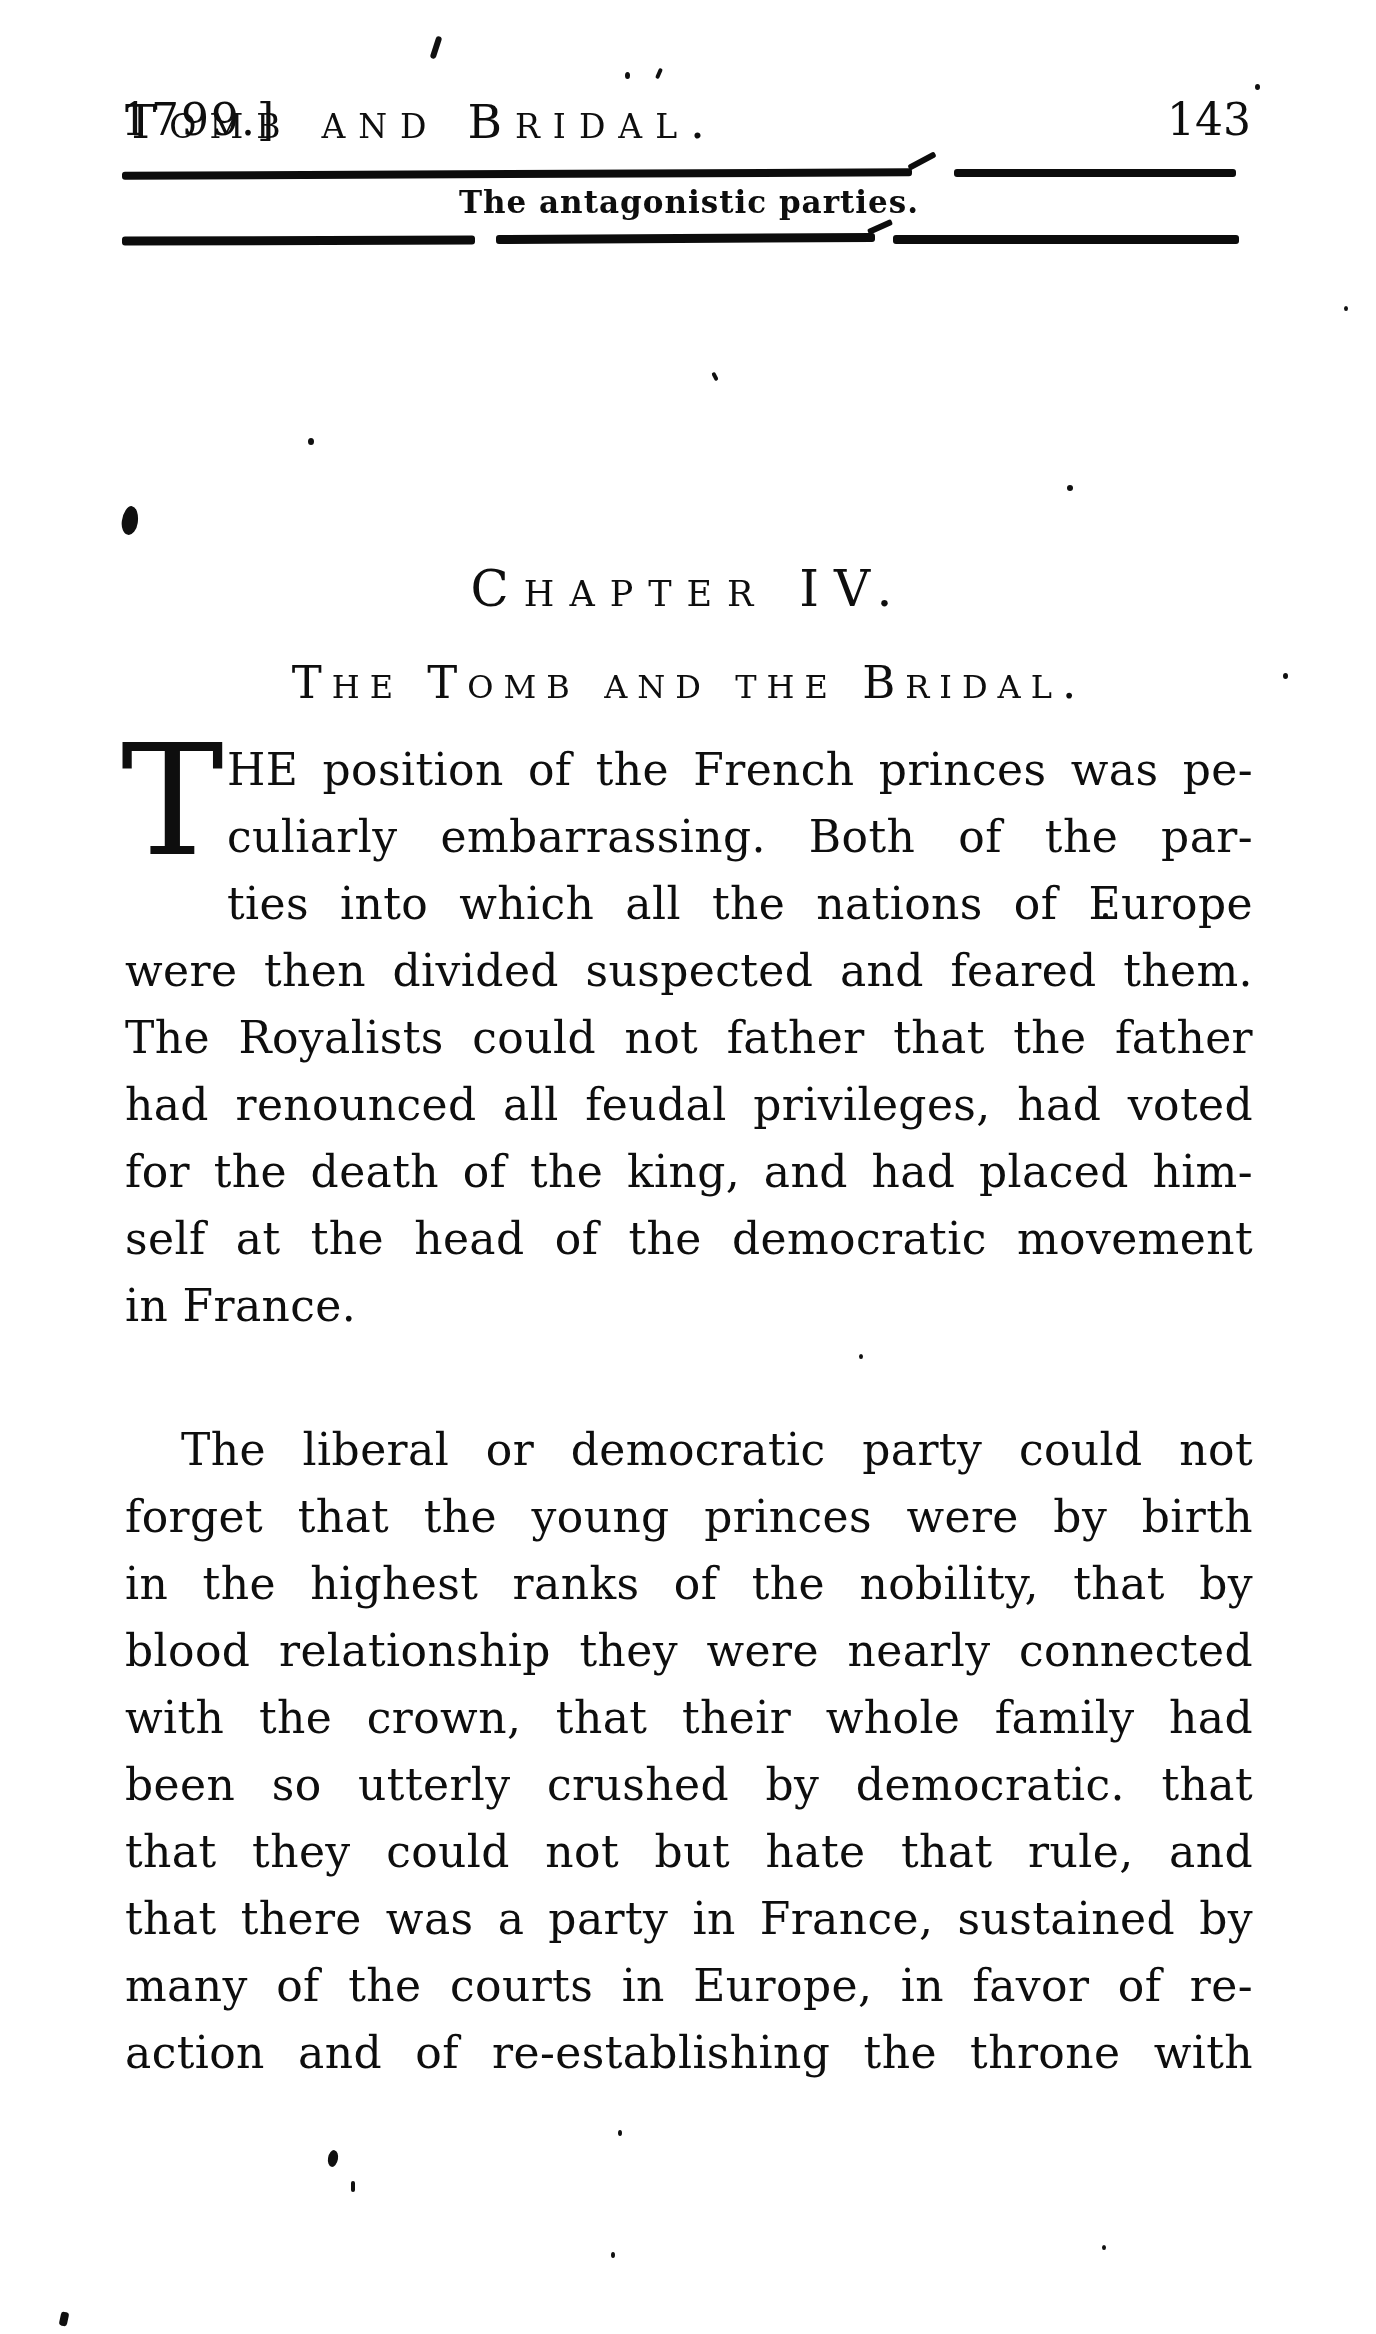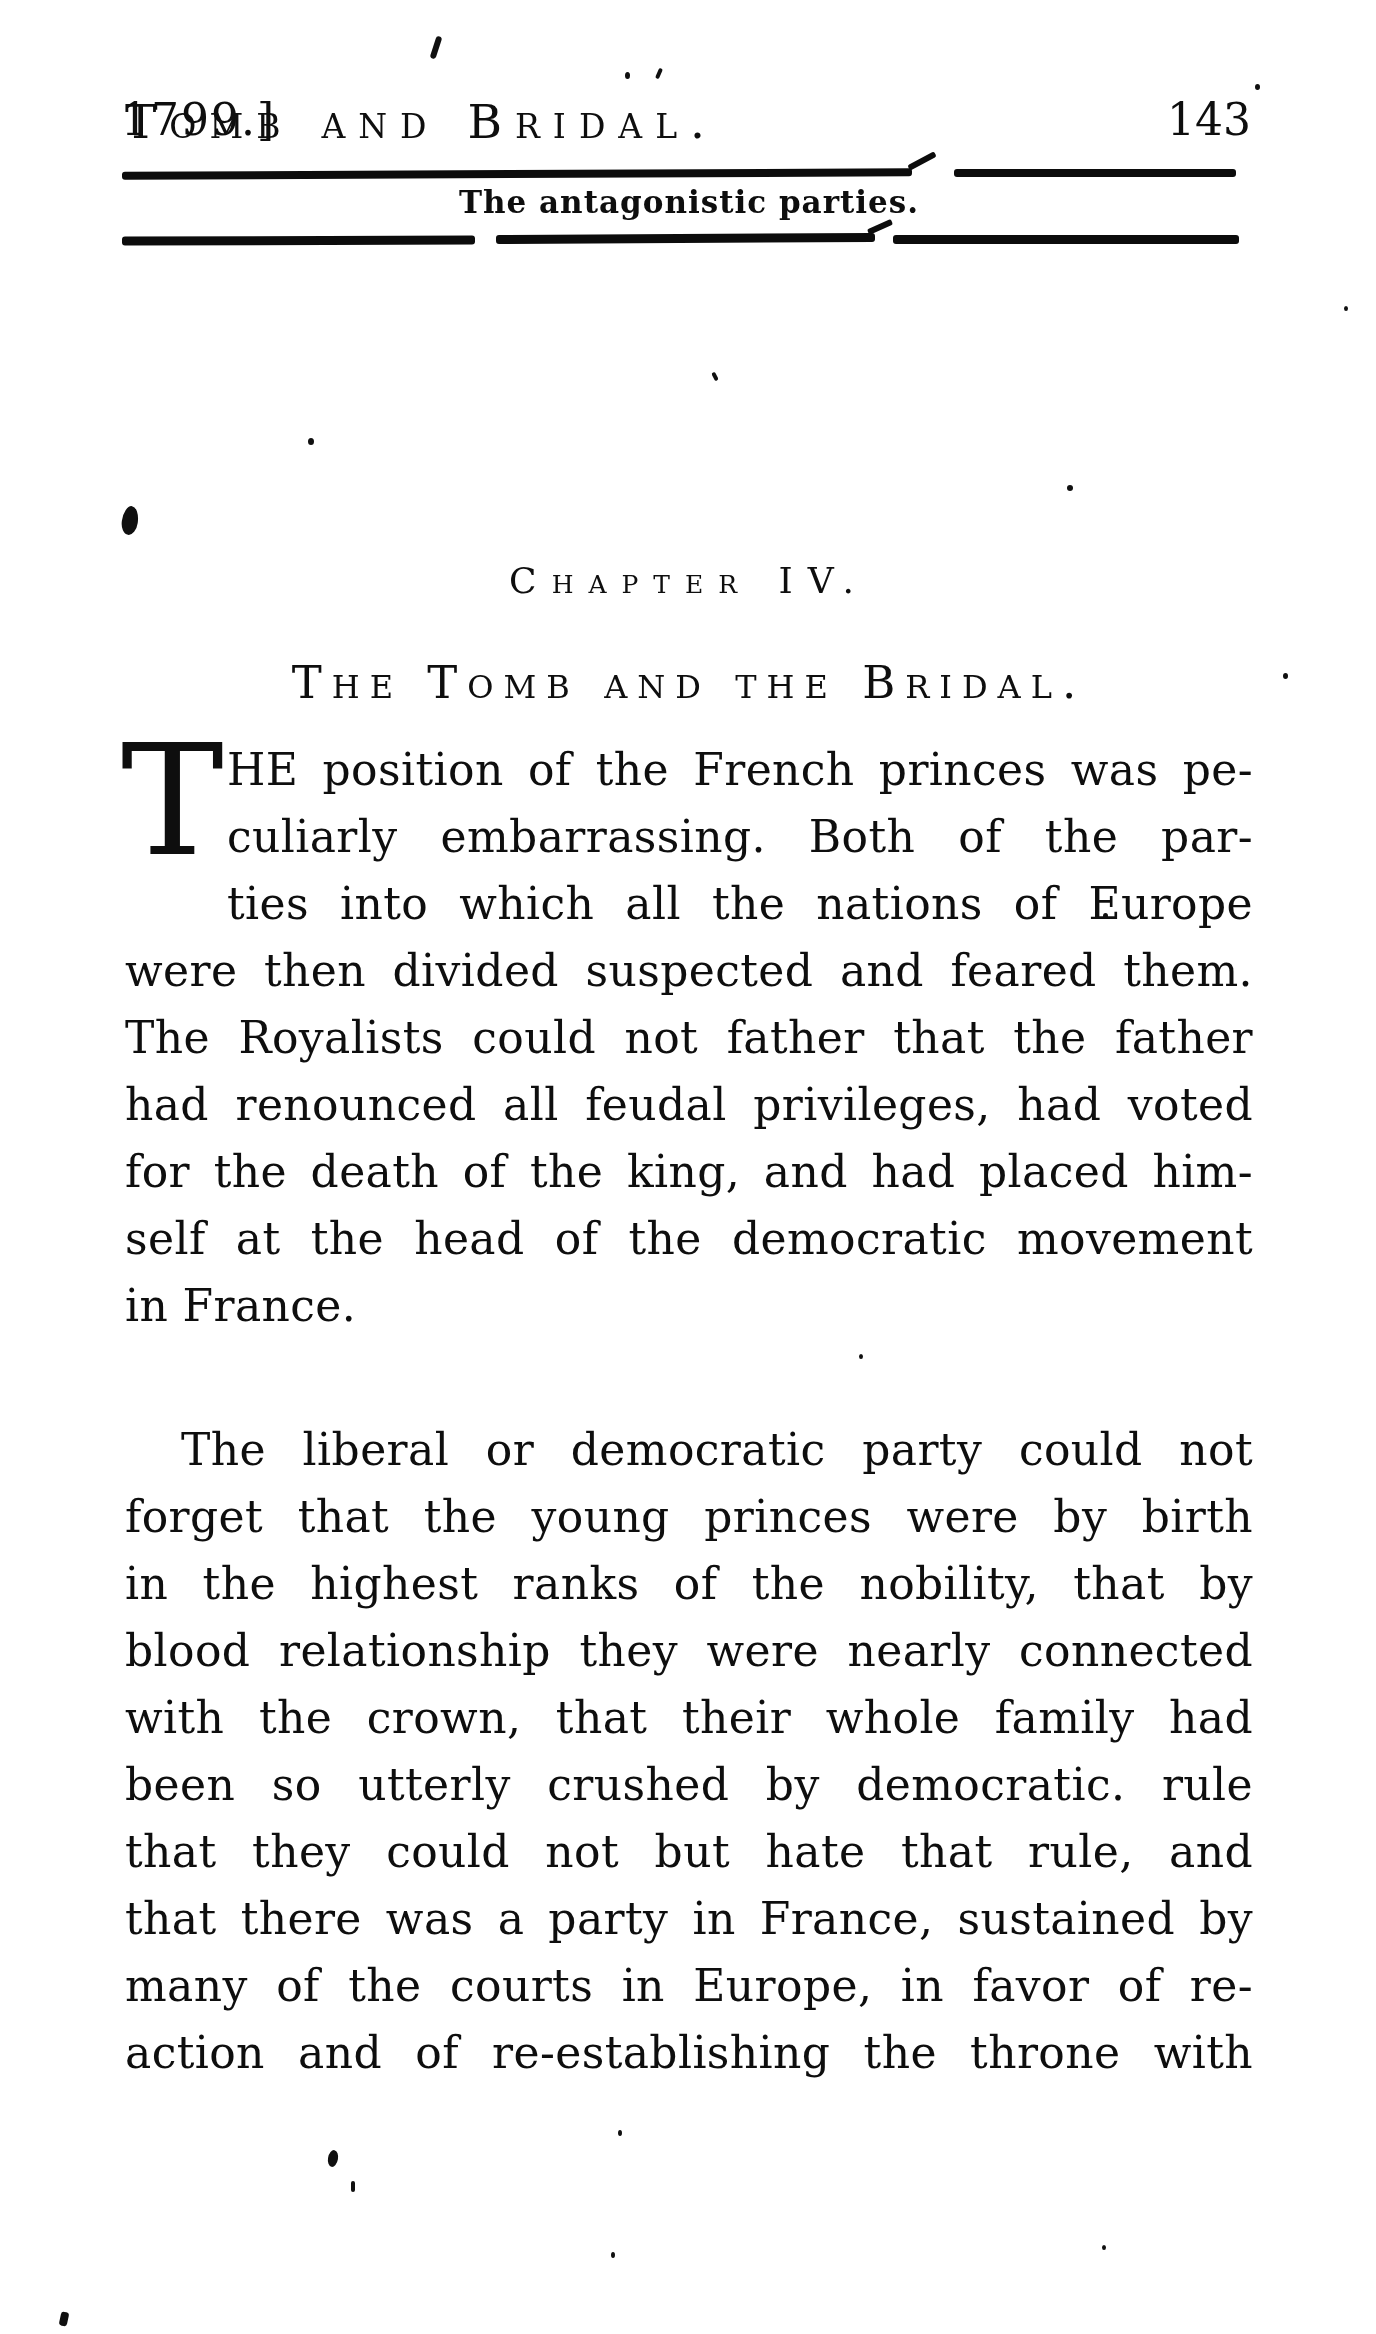--- a/index.html
+++ b/index.html
@@ -16,21 +16,21 @@
     font-variant:small-caps;letter-spacing:13px;font-size:47px;}
   .hdr .folio{position:absolute;right:2px;top:0;}
   
   .rule{position:absolute;background:#0c0c0c;border-radius:3px;}
   .flick{position:absolute;background:#0c0c0c;border-radius:2px;}
   
   .runhead{position:absolute;top:184px;left:0;right:0;text-align:center;
     font-weight:700;font-size:31px;letter-spacing:1px;}
   
   .chapnum{position:absolute;top:560px;left:0;right:0;text-align:center;
-    font-variant:small-caps;font-size:36px;letter-spacing:15px;}
+    font-variant:small-caps;font-size:50px;letter-spacing:15px;}
   .chaptitle{position:absolute;top:656px;left:0;right:0;text-align:center;
     font-variant:small-caps;font-size:45px;letter-spacing:10px;}
   
   .para{position:absolute;left:0;width:1128px;font-size:44px;}
   .p1{top:736px;}
   .p2{top:1416px;}
   .line{height:67px;line-height:67px;text-align:justify;text-align-last:justify;
     letter-spacing:0.4px;white-space:nowrap_off;}
   .line.no-just{text-align-last:left;}
   .line.indent{padding-left:56px;}
@@ -76,21 +76,21 @@
     <div class="line">self at the head of the democratic movement</div>
     <div class="line no-just">in France.</div>
   </div>
 
   <div class="para p2">
     <div class="line indent">The liberal or democratic party could not</div>
     <div class="line">forget that the young princes were by birth</div>
     <div class="line">in the highest ranks of the nobility, that by</div>
     <div class="line">blood relationship they were nearly connected</div>
     <div class="line">with the crown, that their whole family had</div>
-    <div class="line">been so utterly crushed by democratic. rule</div>
+    <div class="line">been so utterly crushed by democratic. that</div>
     <div class="line">that they could not but hate that rule, and</div>
     <div class="line">that there was a party in France, sustained by</div>
     <div class="line">many of the courts in Europe, in favor of re-</div>
     <div class="line">action and of re-establishing the throne with</div>
   </div>
 </div>
 
 <div class="speck" style="left:433px;top:36px;width:6px;height:23px;border-radius:3px;transform:rotate(18deg);"></div>
 <div class="speck" style="left:625px;top:72px;width:5px;height:7px;border-radius:50%;"></div>
 <div class="speck" style="left:657px;top:68px;width:4px;height:11px;border-radius:2px;transform:rotate(24deg);"></div>

